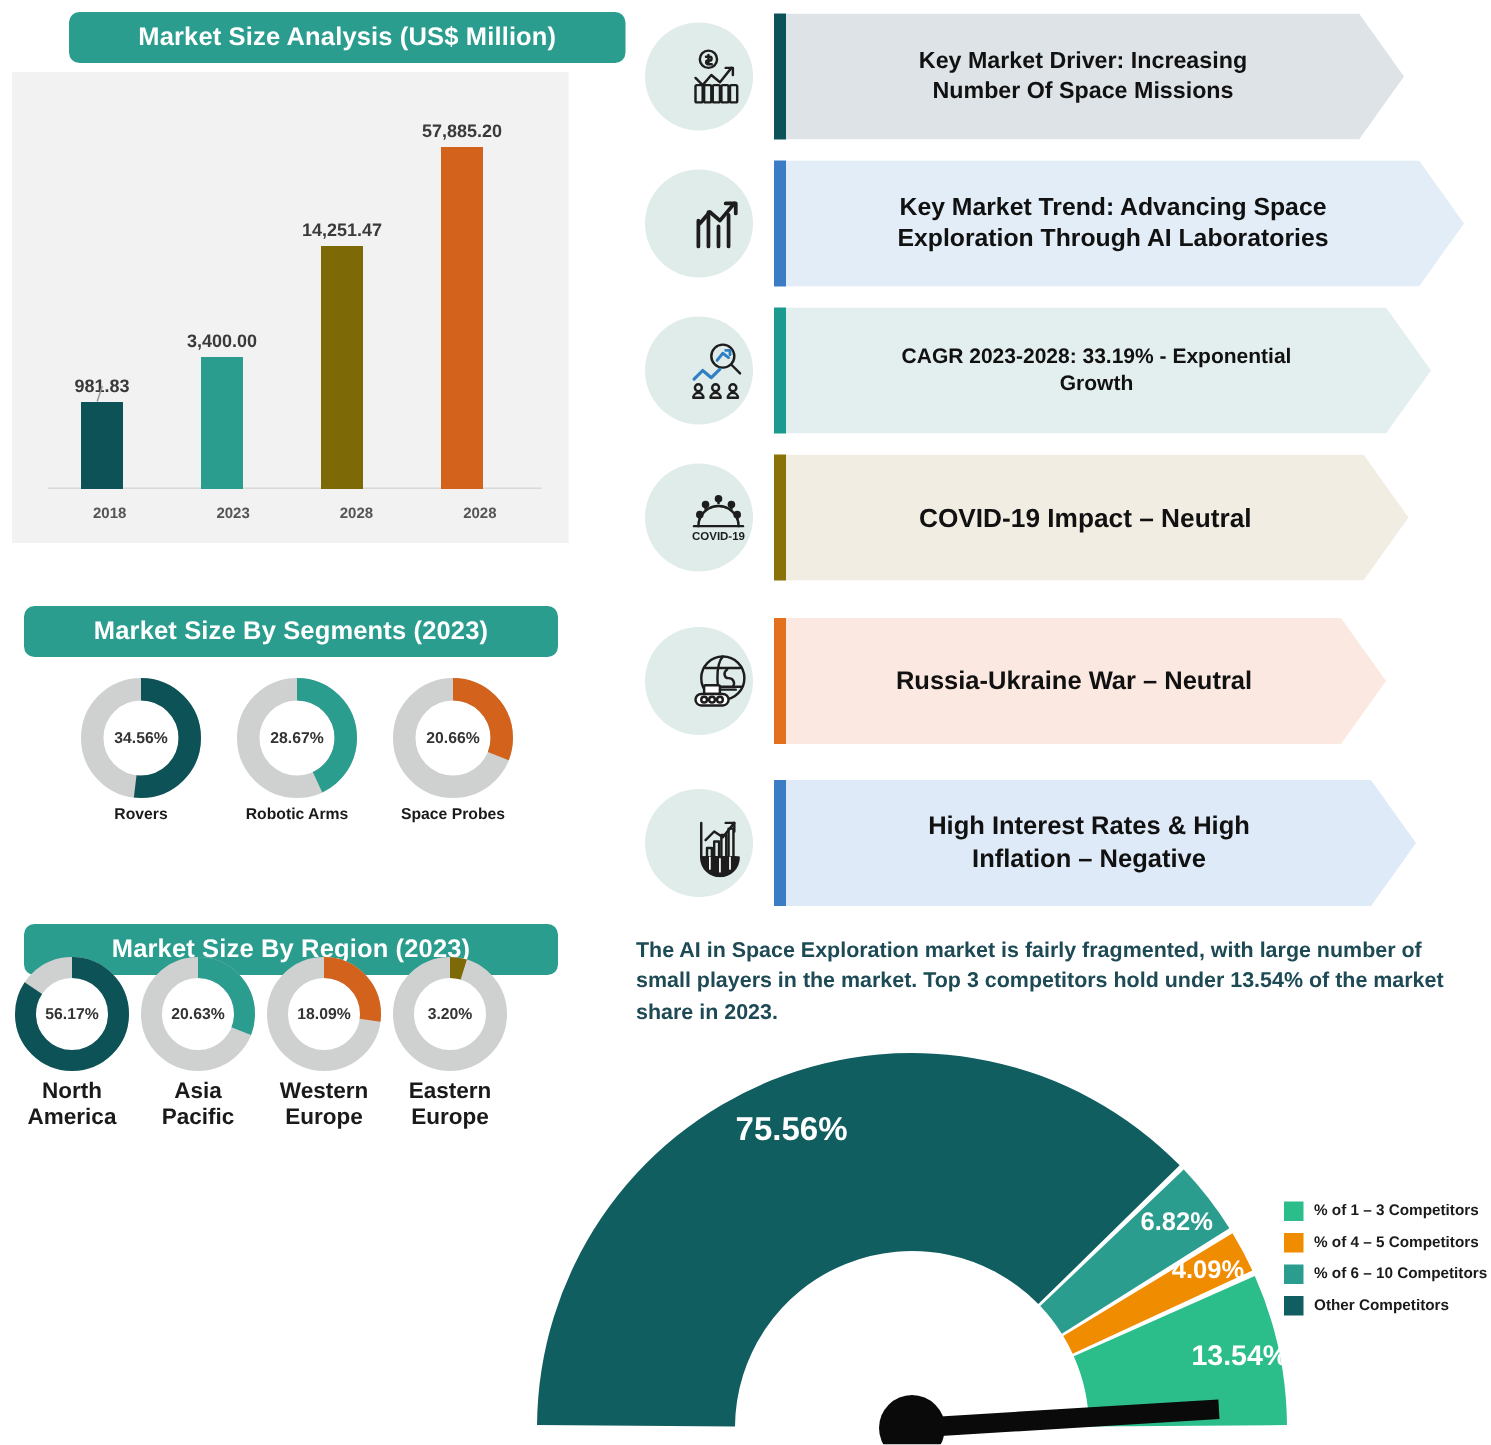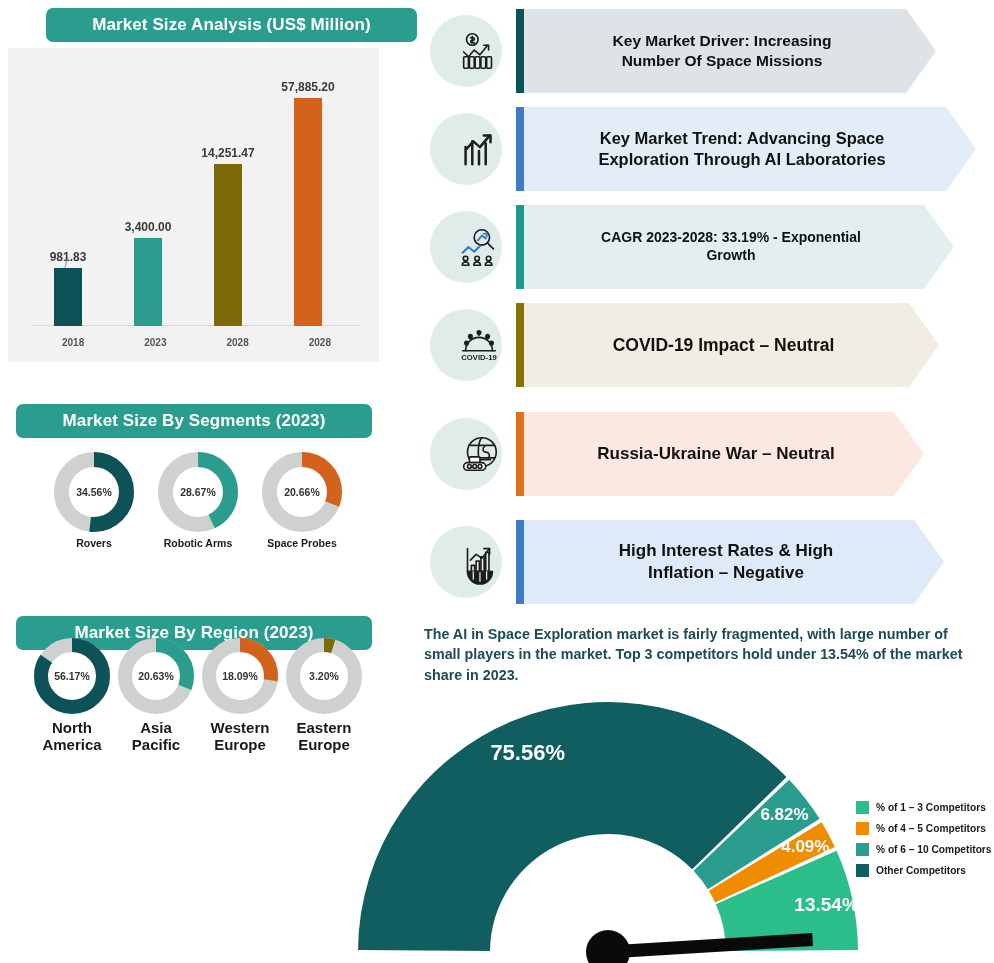--- a/index.html
+++ b/index.html
@@ -243,21 +243,21 @@
             <circle cx="40" cy="40" r="32.5" fill="none" stroke="#cfd1d0" stroke-width="15"></circle>
             <circle cx="40" cy="40" r="32.5" fill="none" stroke="#d2621c" stroke-width="15" stroke-dasharray="63.282671617586 204.20352248333654" transform="rotate(-90 40 40)"></circle>
           </svg><div class="donut-label">20.66%</div></div>
         <div class="donut-cap" style="font-size: 10.5px;">Space Probes</div>
       </div>
     </div>
 
   <div class="pill" id="pill-reg" style="left:16px; top:616px; width:356px; height:34px; font-size:17px;">
     <span>Market Size By Region (2023)</span>
   </div>
-  <div class="donut-row" id="reg-donuts" style="left:10px; top:638px; width:376px; gap:8px; justify-content:center;">
+  <div class="donut-row" id="reg-donuts" style="left:10px; top:638px; width:376px; gap:8px; ">
       <div class="donut-cell">
         <div class="donut-wrap" style="width: 76px; height: 76px;"><svg width="76" height="76" viewBox="0 0 76 76">
             <circle cx="38" cy="38" r="31" fill="none" stroke="#cfd1d0" stroke-width="14"></circle>
             <circle cx="38" cy="38" r="31" fill="none" stroke="#0d5257" stroke-width="14" stroke-dasharray="164.11083119748895 194.77874452256717" transform="rotate(-90 38 38)"></circle>
           </svg><div class="donut-label">56.17%</div></div>
         <div class="donut-cap" style="font-size: 15px;">
           <div>North</div>
           <div>America</div>
         </div>
       </div>

